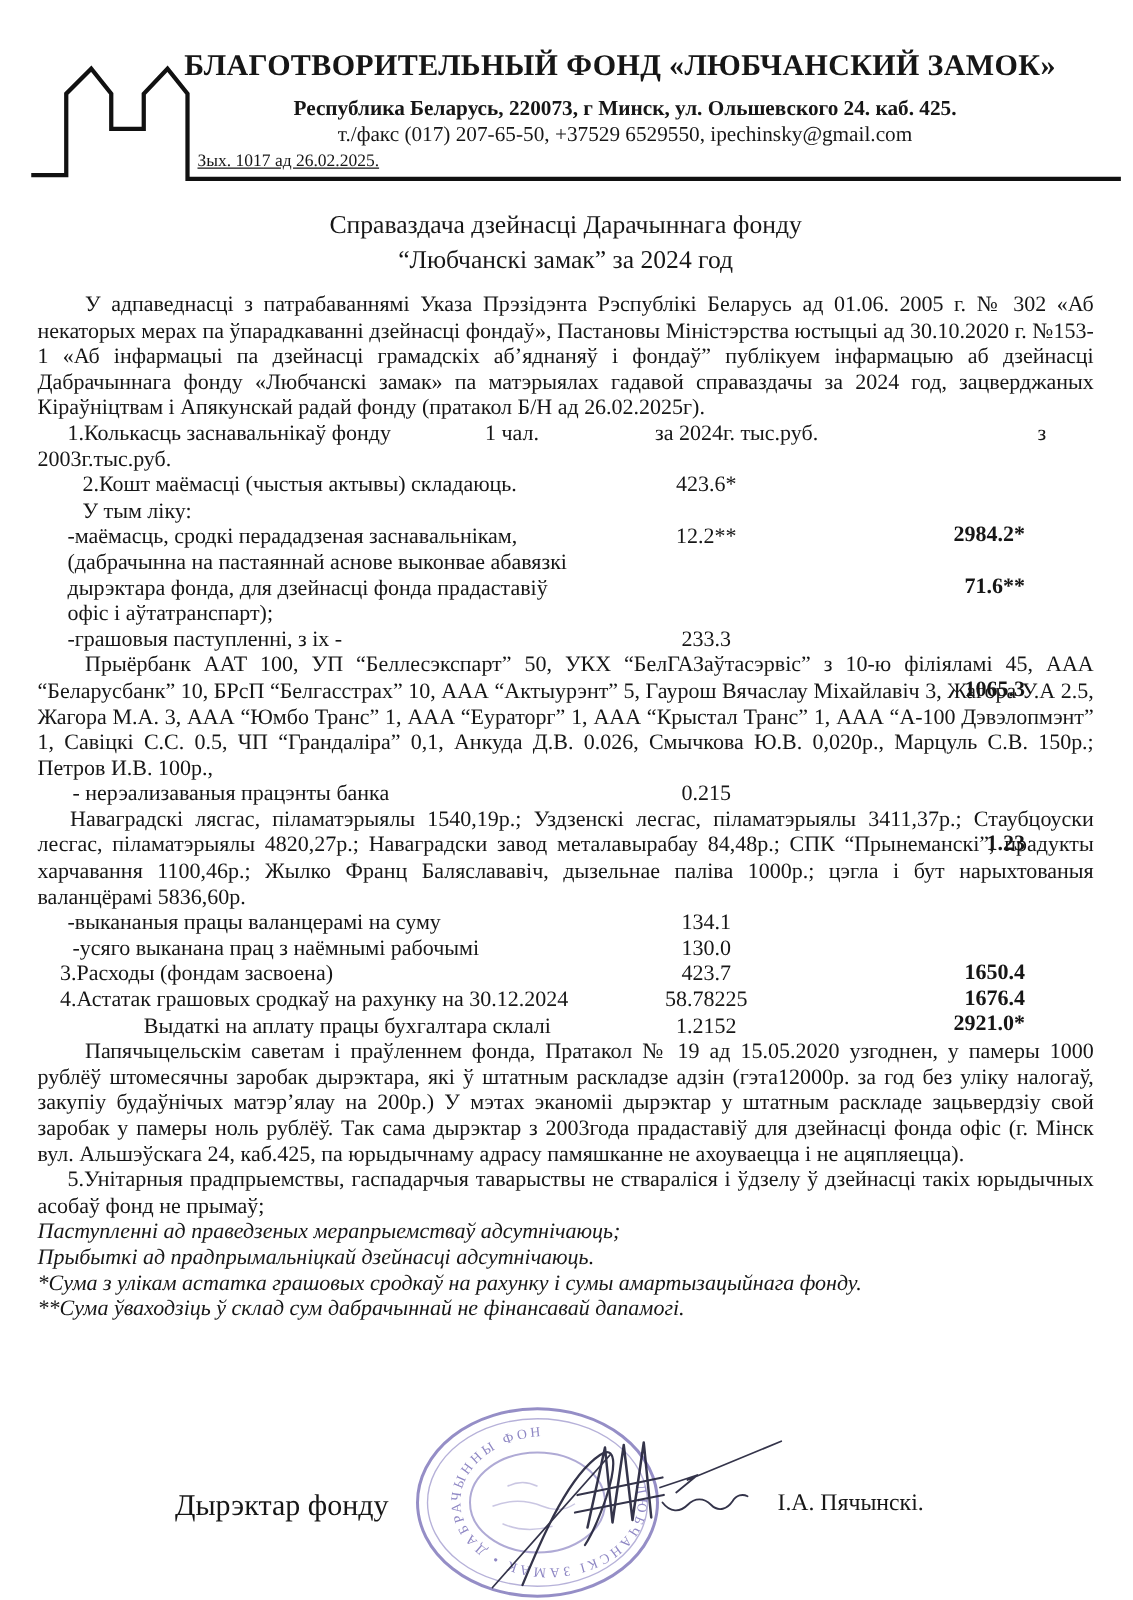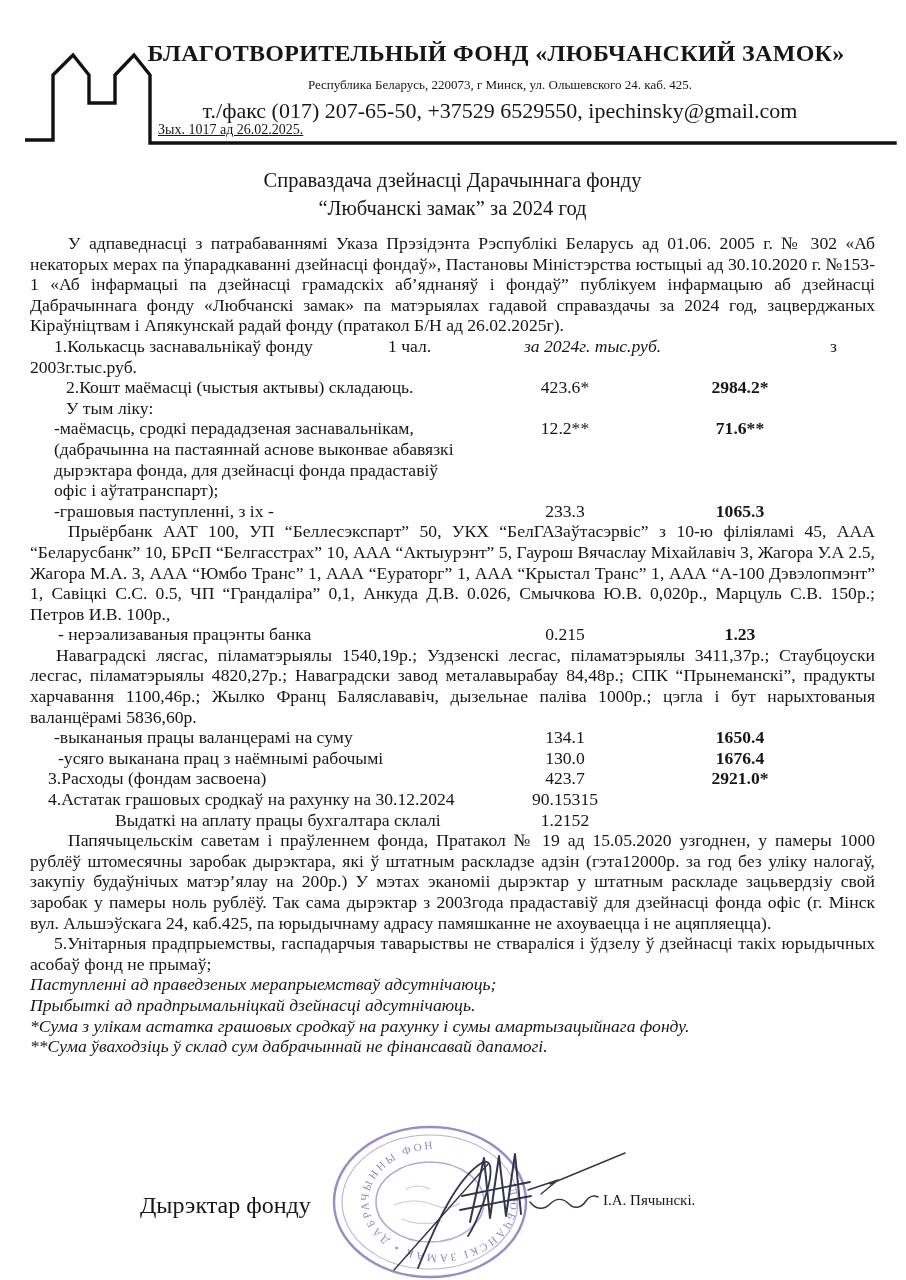--- a/index.html
+++ b/index.html
@@ -2,42 +2,42 @@
 <html><head>
 <meta charset="utf-8">
 <style>
   html,body{margin:0;padding:0;}
   body{
     width:906px;height:1280px;background:#ffffff;position:relative;overflow:hidden;
     font-family:"Liberation Serif", serif;color:#161616;
   }
   .hdr-org{position:absolute;top:40px;left:106px;width:780px;text-align:center;
     font-weight:bold;font-size:24px;letter-spacing:.3px;white-space:nowrap;}
-  .hdr-addr{position:absolute;top:77px;left:110px;width:780px;text-align:center;font-size:13px;}
-  .hdr-phone{position:absolute;top:98px;left:110px;width:780px;text-align:center;font-size:22px;}
+  .hdr-addr{position:absolute;top:77px;left:110px;width:780px;text-align:center;font-size:17px;font-weight:bold;}
+  .hdr-phone{position:absolute;top:98px;left:110px;width:780px;text-align:center;font-size:17px;}
   .hdr-ref{position:absolute;top:122px;left:158px;font-size:14px;text-decoration:underline;}
   .headmark{position:absolute;top:50px;left:25px;}
 
   .doc{position:absolute;top:167px;left:30px;width:845px;font-size:17.6px;line-height:20.6px;}
   .doc-title{text-align:center;font-size:20.5px;line-height:27.5px;margin:0 0 11px 0;font-family:Liberation Serif, serif;}
   p.par{margin:0;text-align:justify;}
   .ti38{text-indent:38px;}
   .ti26{text-indent:26px;}
   .ti24{text-indent:24px;}
   .row{position:relative;margin:0;}
   .lbl{display:inline-block;}
   .i0{margin-left:0;} .i14{margin-left:14px;font-style:italic;} .i18{margin-left:18px;} .i24{margin-left:24px;}
   .i28{margin-left:28px;} .i36{margin-left:36px;} .i85{margin-left:85px;}
   .c1{position:absolute;left:455px;width:160px;text-align:center;font-weight:normal;}
-  .c2{position:absolute;left:630px;width:160px;text-align:center;font-weight:bold;}
-  .m1{position:absolute;left:358px;} .m2{position:absolute;left:494px;font-style:italic;}
+  .c2{position:absolute;left:630px;width:160px;text-align:right;font-weight:bold;margin-top:40px;}
+  .m1{position:absolute;left:358px;} .m2{position:absolute;left:494px;}
   .m3{position:absolute;right:38px;}
   .note{margin:0;}
   .sig-role{position:absolute;top:1192px;left:140px;font-size:24px;}
-  .sig-name{position:absolute;top:1192px;left:603px;font-size:15px;}
+  .sig-name{position:absolute;top:1192px;left:622px;font-size:19px;}
   .stamp{position:absolute;top:1123px;left:322px;}
   .signature{position:absolute;top:1118px;left:378px;}
 </style>
 </head>
 <body>
 
 <div class="hdr-org">БЛАГОТВОРИТЕЛЬНЫЙ ФОНД «ЛЮБЧАНСКИЙ ЗАМОК»</div>
 <div class="hdr-addr">Республика Беларусь, 220073, г Минск, ул. Ольшевского 24. каб. 425.</div>
 <div class="hdr-phone">т./факс (017) 207-65-50,  +37529 6529550, ipechinsky@gmail.com</div>
 <div class="hdr-ref">Зых. 1017 ад 26.02.2025.</div>
@@ -113,21 +113,21 @@
     <span class="c1">130.0</span>
     <span class="c2">1676.4</span>
   </div>
   <div class="row">
     <span class="lbl i18">3.Расходы (фондам  засвоена)</span>
     <span class="c1">423.7</span>
     <span class="c2">2921.0*</span>
   </div>
   <div class="row">
     <span class="lbl i18">4.Астатак   грашовых сродкаў на рахунку на 30.12.2024</span>
-    <span class="c1">90.15315</span>
+    <span class="c1">58.78225</span>
   </div>
   <div class="row">
     <span class="lbl i85">Выдаткі на аплату працы бухгалтара склалі</span>
     <span class="c1">1.2152</span>
   </div>
 
   <p class="par ti38">Папячыцельскім саветам і праўленнем фонда, Пратакол № 19 ад 15.05.2020 узгоднен, у памеры 1000 рублёў штомесячны заробак дырэктара, які ў штатным раскладзе  адзін (гэта12000р. за год без уліку налогаў, закупіу будаўнічых матэр’ялау на 200р.) У мэтах эканоміі дырэктар у штатным раскладе зацьвердзіу свой заробак у памеры ноль рублёў. Так сама дырэктар з 2003года прадаставіў для дзейнасці фонда офіс (г. Мінск вул. Альшэўскага 24, каб.425, па юрыдычнаму адрасу памяшканне не ахоуваецца і не ацяпляецца).</p>
 
   <p class="par ti24">5.Унітарныя прадпрыемствы, гаспадарчыя таварыствы не ствараліся і ўдзелу ў дзейнасці такіх юрыдычных асобаў фонд не прымаў;</p>
   <p class="note i14">Паступленні ад праведзеных мерапрыемстваў адсутнічаюць;</p>

